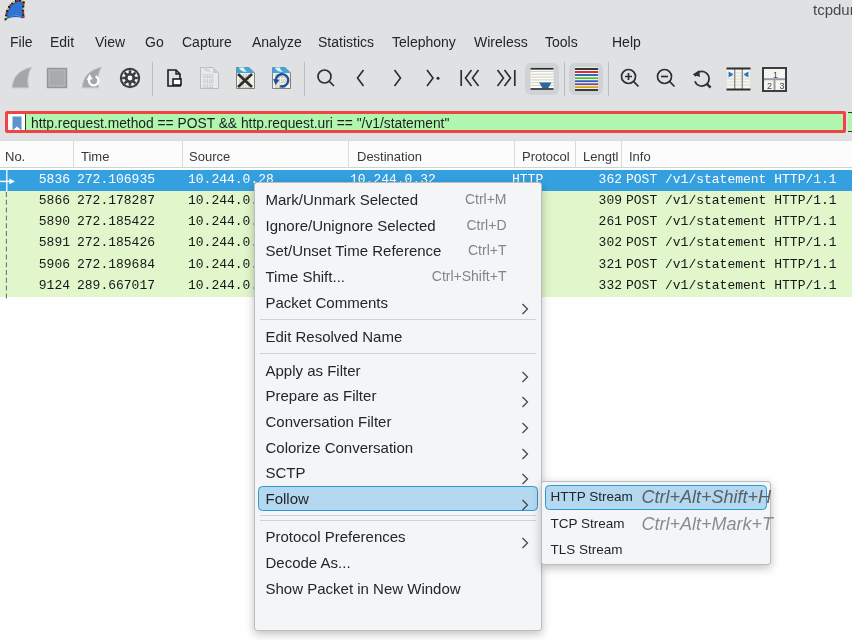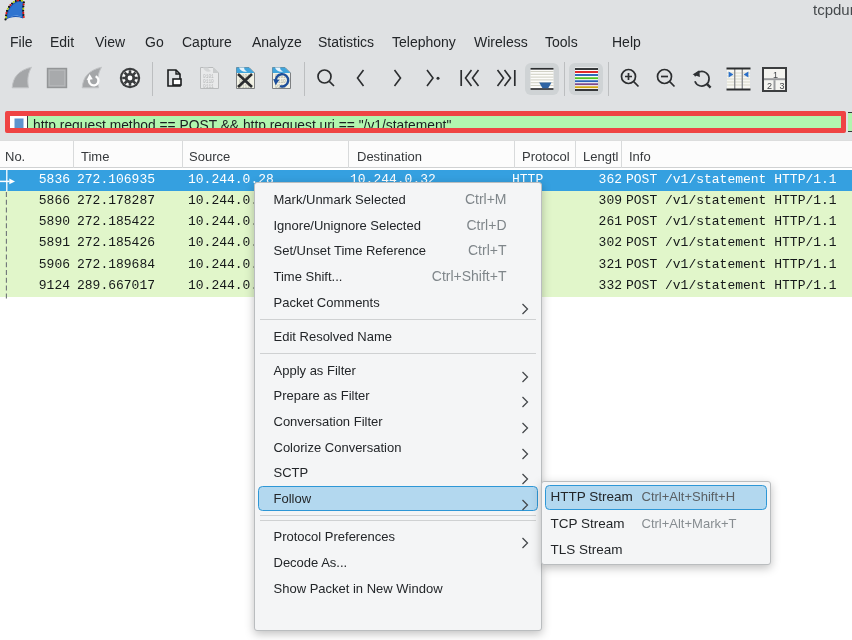--- a/index.html
+++ b/index.html
@@ -12,51 +12,51 @@
 #title { position:absolute; left:813px; top:1px; font-size:15px; color:#45494c; white-space:nowrap; }
 
 #menubar { position:absolute; left:0; top:28px; width:852px; height:26px; background:#dfe1e3; font-size:14px; color:#232629; }
 #menubar span { position:absolute; top:6px; }
 
 #toolbar { position:absolute; left:0; top:54px; width:852px; height:50px; background:#dfe1e3; }
 .tsep { position:absolute; top:8px; width:1px; height:34px; background:#bcbec0; }
 .tbtnbg { position:absolute; background:#cfd3d5; border-radius:6px; }
 
 #filterbar { position:absolute; left:0; top:104px; width:852px; height:37px; background:#dfe1e3; }
-#filterbox { position:absolute; left:5px; top:7px; width:841px; height:22px; border:5px solid #ef4444; border-radius:2px; background:#b1f6af; overflow:hidden; }
+#filterbox { position:absolute; left:5px; top:7px; width:841px; height:22px; border:3px solid #ef4444; border-radius:2px; background:#b1f6af; overflow:hidden; }
 #bookmark { position:absolute; left:0; top:0; width:17.5px; height:20px; background:#ffffff; border-right:1px solid #34383b; }
 #ftext { position:absolute; left:23px; top:2px; font-size:13.8px; color:#1b1f21; white-space:nowrap; }
 #fsliver { position:absolute; left:848px; top:8px; width:4px; height:20px; background:#b1f6af; border-top:1px solid #34383b; border-bottom:1px solid #34383b; }
 
 #phdr { position:absolute; left:0; top:140px; width:852px; height:28px; background:#fcfcfc; border-top:1px solid #dcdddd; border-bottom:1px solid #d0d2d3; font-size:13px; color:#36393c; }
 #phdr .ht { position:absolute; top:7.5px; }
 #phdr .hsep { position:absolute; top:0; width:1px; height:27px; background:#d8dadb; }
 
 #rows { position:absolute; left:0; top:169.8px; width:852px; height:129px; font-family:"Liberation Mono", monospace; font-size:13px; }
 .prow { position:absolute; left:0; width:852px; height:21.2px; background:#e1f6ca; color:#15181a; }
 .prow.sel { background:#35a0e0; color:#ffffff; }
 .pc { position:absolute; top:2px; white-space:pre; }
 .num { text-align:right; }
 
 .menu { position:absolute; background:#f4f5f6; border:1px solid #babdbf; border-radius:3px; box-shadow:0 3px 10px rgba(0,0,0,0.25); font-size:14px; color:#232629; }
 #ctx { left:253.5px; top:182px; width:288px; height:449px; padding-top:4px; }
 .mi { position:relative; height:25.7px; line-height:25.7px; }
-#ctx .mi .lbl { font-size:13px;margin-left:8px; }
+#ctx .mi .lbl { font-size:15px; }
 .mi .lbl { position:absolute; left:11px; top:0; }
 .mi .sc { position:absolute; right:34px; top:0; color:#7f868a; }
 .mi .arr { position:absolute; right:11.5px; top:8px; }
 .msep { height:1px; background:#cfd1d2; margin:3.6px 5px; }
 
 .mi.hl { }
 .mi.hl::before { content:""; position:absolute; left:3px; right:3px; top:0.5px; bottom:0.5px; background:#b3d8ef; border:1.5px solid #2e97d6; border-radius:4.5px; }
 .mi.hl > * { z-index:1; }
 #sub { left:540.5px; top:481.2px; width:230px; height:84px; }
 #sub .mi { height:26.4px; line-height:26.4px; }
 #sub .mi .lbl { left:9px; font-size:13.5px; }
-#sub .mi .sc2 { position:absolute; left:100px; top:0; color:#878d91; font-size:13px; }
+#sub .mi .sc2 { position:absolute; left:100px; top:0; color:#878d91; font-size:18px;font-style:italic; }
 #sub .mi.hl .sc2 { color:#5a6064; }
 </style>
 </head>
 <body>
 <div id="win">
   <div id="titlebar">
     <svg class="abs" style="left:3px;top:0px" width="23" height="22" viewBox="0 0 23 22">
         <path d="M2.8 19.8 C3.3 10.3 7.6 3.0 15.0 0.6 L20.7 1.5 C19.9 7.3 19.7 12.8 20.2 18.4 C13.8 16.0 7.4 16.6 2.8 19.8 Z" fill="#1c57b4"></path>
         <path d="M4.2 18.2 C4.9 10.5 8.6 4.4 15.2 1.8 L19.5 2.5 C18.8 7.7 18.7 12.6 19.1 17.3 C13.6 15.3 8.3 15.7 4.2 18.2 Z" fill="#2f74d0"></path>
         <path d="M4.5 18 C10 14.8 15 14.9 19 17 C13.8 15.5 8.8 15.9 4.5 18 Z" fill="#86b2e8"></path>

